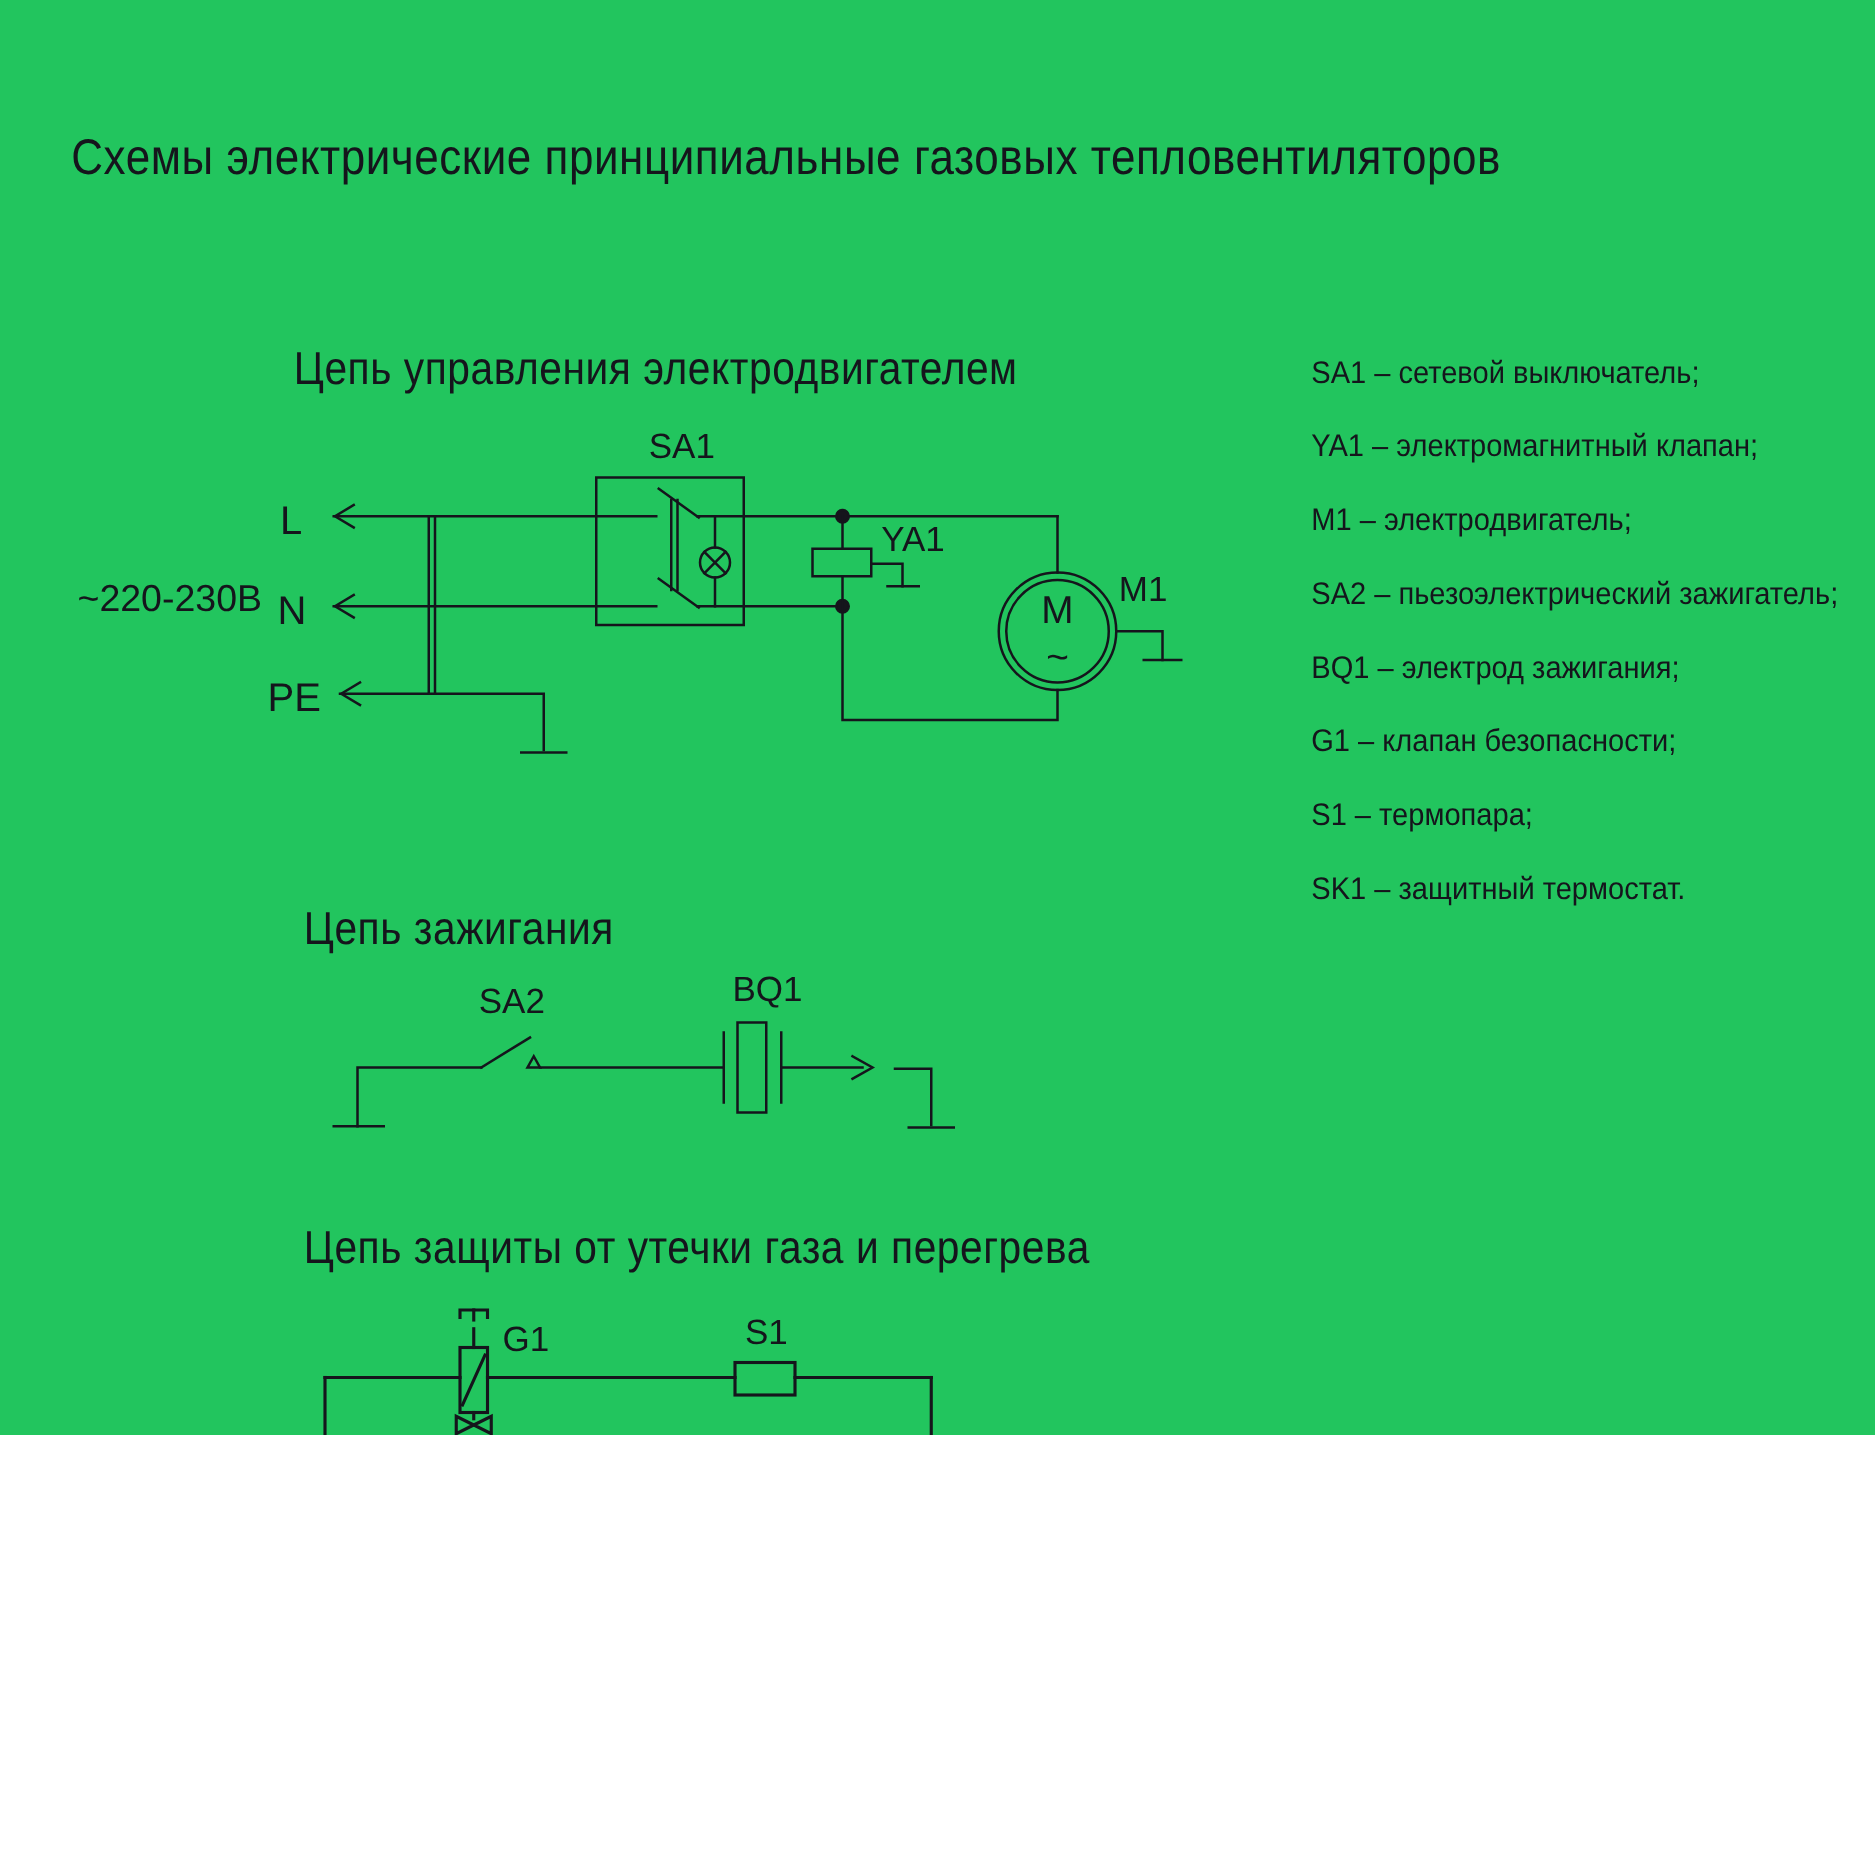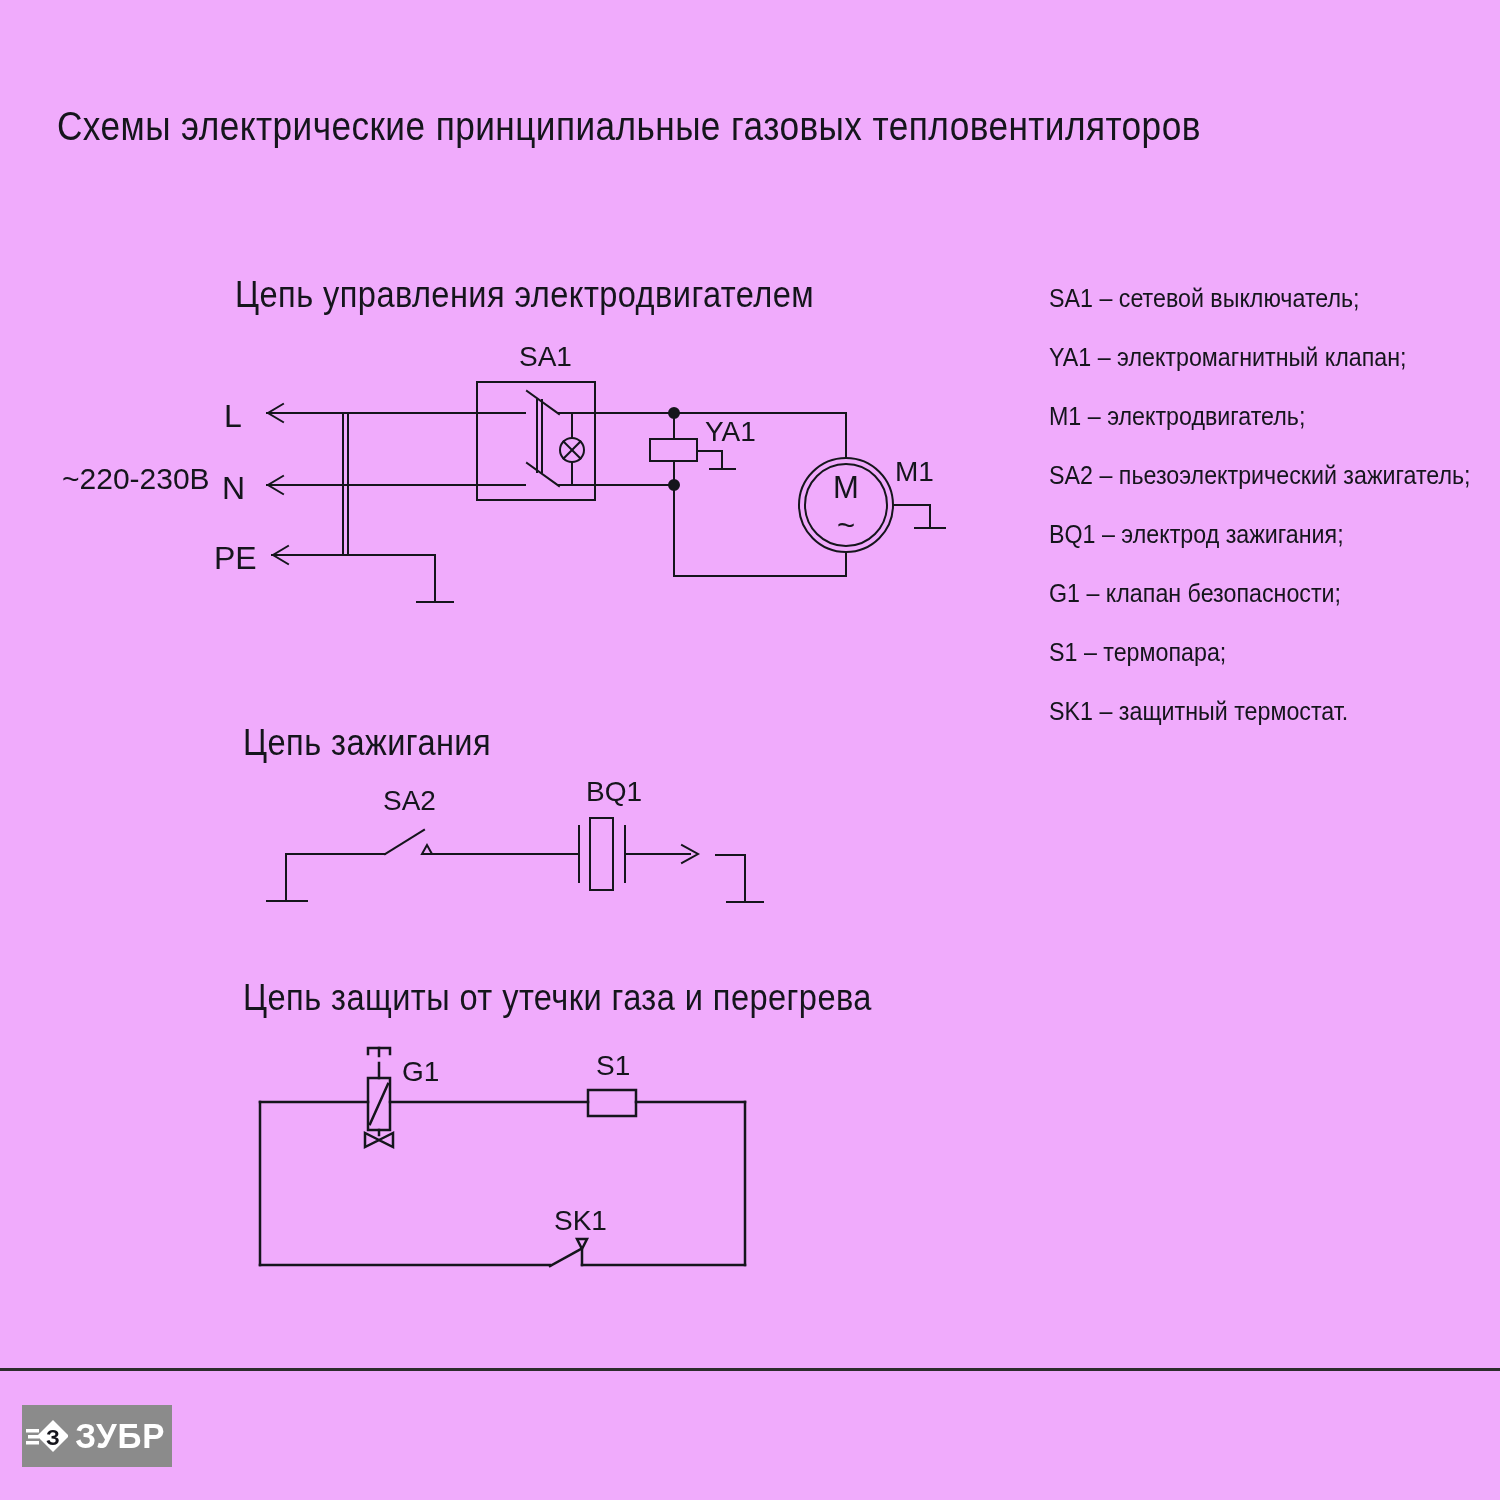--- a/index.html
+++ b/index.html
@@ -1,16 +1,16 @@
 <!DOCTYPE html>
 <html><head>
 <meta charset="utf-8">
 <style>
   html,body{margin:0;padding:0;background:#ffffff;}
-  .page{position:relative;width:1500px;height:1500px;background:#f0abfc;overflow:hidden;
+  .page{position:relative;width:1500px;height:1148px;background:#22c55e;overflow:hidden;
         font-family:"Liberation Sans",sans-serif;color:#15151c;}
   .abs{position:absolute;}
   .cond{transform:scaleX(.88);transform-origin:0 50%;white-space:nowrap;}
   .main-title{left:57px;top:104px;font-size:40px;font-weight:normal;letter-spacing:.5px;}
   .sec-title{font-size:37px;font-weight:normal;letter-spacing:.5px;}
   .sec1{left:235px;top:274px;}
   .sec2{left:243px;top:722px;}
   .sec3{left:243px;top:977px;}
   .legend{left:1049px;top:284px;width:470px;}
   .legend-item{display:block;font-size:25px;line-height:28px;margin-bottom:31px;

